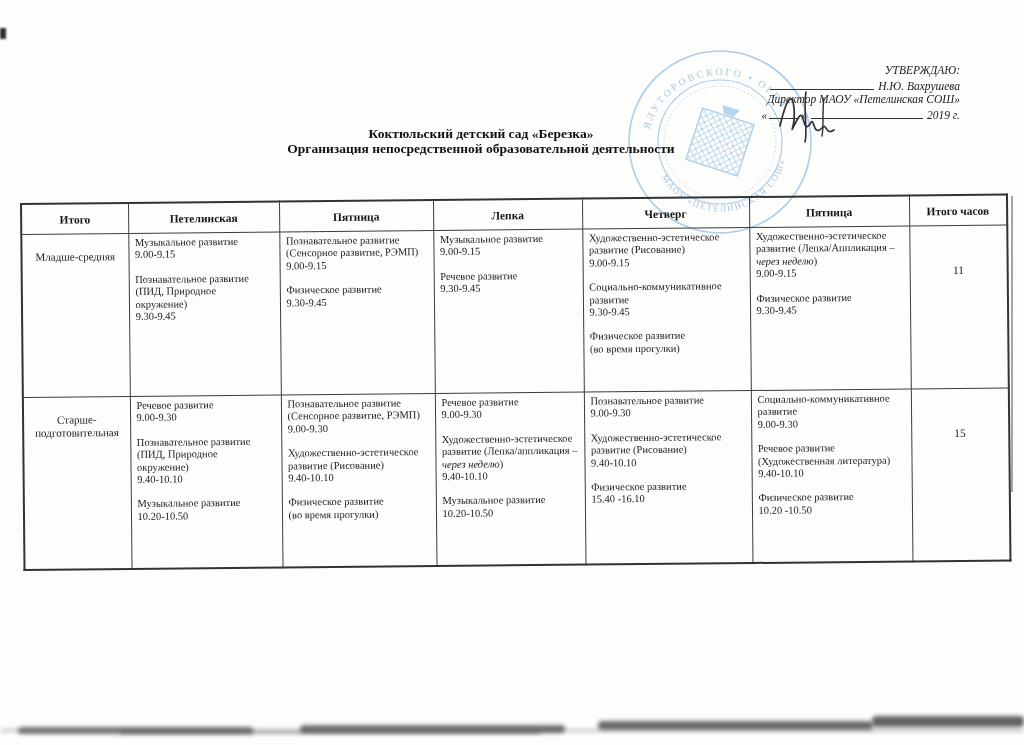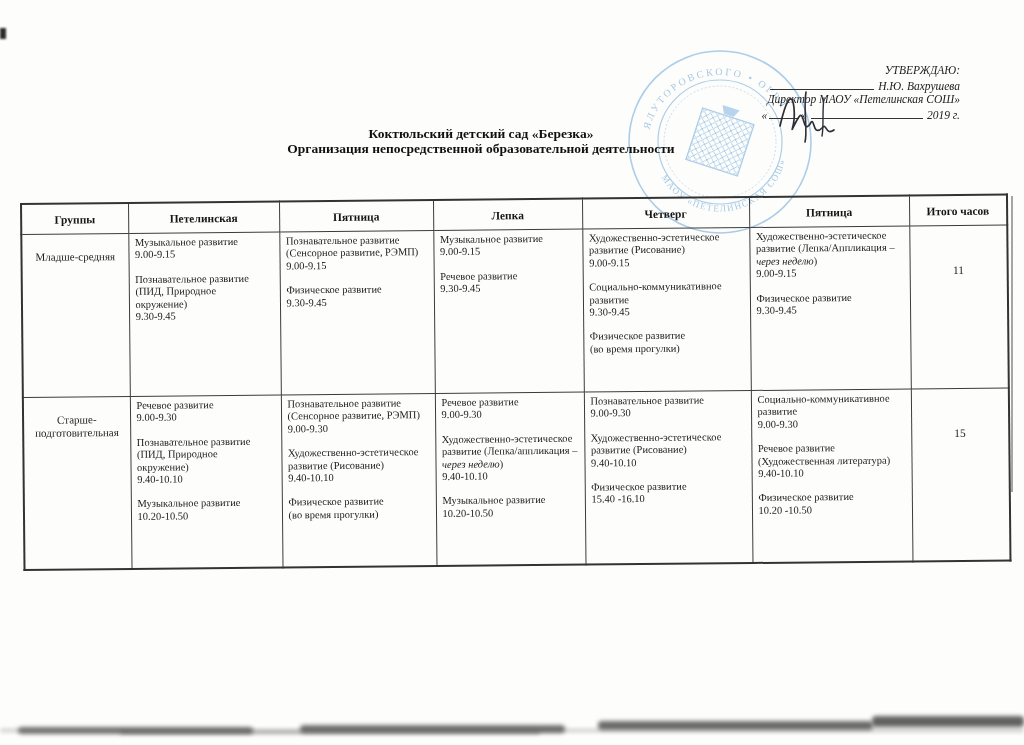--- a/index.html
+++ b/index.html
@@ -111,21 +111,21 @@
         <col style="width:107px">
           <col style="width:151px">
           <col style="width:154px">
         <col style="width:149px">
           <col style="width:167px">
           <col style="width:160px">
         <col style="width:98px">
       </colgroup>
       <thead>
         <tr id="table-head-row">
-            <th>Группы</th>
+            <th>Итого</th>
             <th>Петелинская</th>
             <th>Пятница</th>
             <th>Лепка</th>
             <th>Четверг</th>
             <th>Пятница</th>
             <th>Итого часов</th>
           </tr>
       </thead>
       <tbody id="table-body">
           <tr class="row-1">

